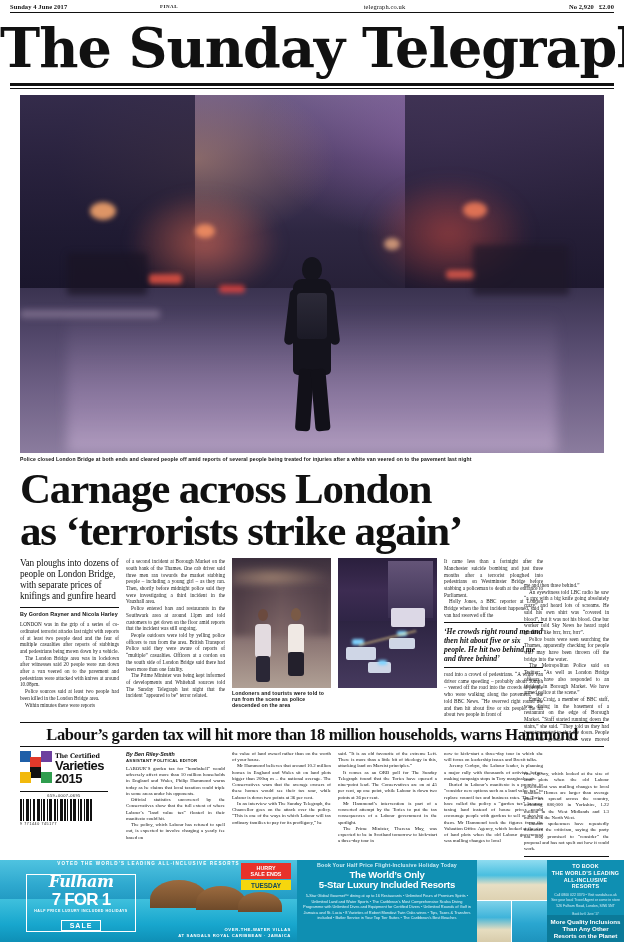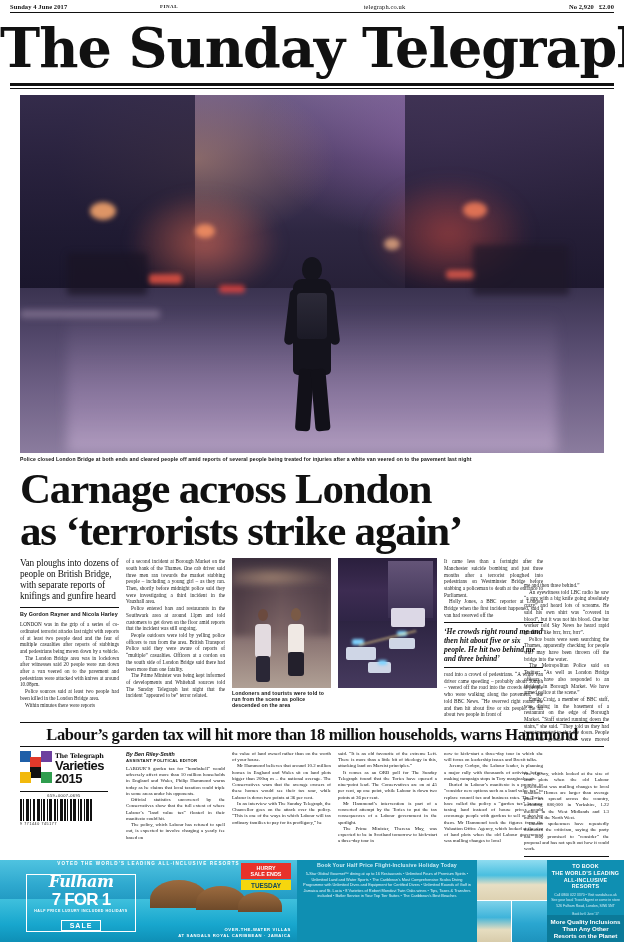--- a/index.html
+++ b/index.html
@@ -486,21 +486,21 @@
   <div class="caption">Police closed London Bridge at both ends and cleared people off amid reports of several people being treated for injuries after a white van veered on to the pavement last night</div>
 
   <div class="headline">
     <div>Carnage across London</div>
     <div>as ‘terrorists strike again’</div>
   </div>
 
   <div class="storygrid">
 
     <div class="col">
-      <div class="standfirst">Van ploughs into dozens of people on British Bridge, with separate reports of knifings and gunfire heard</div>
+      <div class="standfirst">Van ploughs into dozens of people on London Bridge, with separate prices of knifings and gunfire heard</div>
       <div class="byline">By Gordon Rayner and Nicola Harley</div>
       <div class="bodytext">
         <p>LONDON was in the grip of a series of co-ordinated terrorist attacks last night with reports of at least two people dead and the fear of multiple casualties after reports of stabbings and pedestrians being mown down by a vehicle.</p>
         <p>The London Bridge area was in lockdown after witnesses said 20 people were run down after a van veered on to the pavement and pedestrians were attacked with knives at around 10.08pm.</p>
         <p>Police sources said at least two people had been killed in the London Bridge area.</p>
         <p>Within minutes there were reports</p>
       </div>
     </div>
 
     <div class="col">
@@ -580,21 +580,21 @@
         <div class="elogo-row">
           <div class="xlogo">
             <span style="left:0;top:0;background:#1f5fa8"></span>
             <span style="left:10px;top:6px;background:#e0392b"></span>
             <span style="left:21px;top:0;background:#6d3f9e"></span>
             <span style="left:10px;top:16px;background:#111"></span>
             <span style="left:0;top:21px;background:#f2b90c"></span>
             <span style="left:21px;top:21px;background:#2f9d4e"></span>
           </div>
           <div>
-            <div class="etitle-top">The Telegraph</div>
+            <div class="etitle-top">The Certified</div>
             <div class="etitle-main">Varieties</div>
             <div class="etitle-year">2015</div>
           </div>
         </div>
         <div class="barcode-wrap">
           <div class="barcode-label">659+0007-0695</div>
           <div class="barcode">
             <i style="width:2px"></i>
               <i style="width:1px;background:#fff"></i>
               <i style="width:1px"></i>
@@ -710,20 +710,22 @@
 SALE ENDS</div>
         <div class="h2">TUESDAY</div>
       </div>
 
       <div class="villa-caption" style="white-space:pre-line">OVER-THE-WATER VILLAS
 AT SANDALS ROYAL CARIBBEAN · JAMAICA</div>
     </div>
 
     <div class="ad-mid">
       <div class="book">Book Your Half Price Flight-Inclusive Holiday Today</div>
+      <div class="wo1" style="white-space:pre-line">The World’s Only
+5-Star Luxury Included Resorts</div>
       <div class="bullets">5-Star Global Gourmet™ dining at up to 16 Restaurants • Unlimited Pours of Premium Spirits • Unlimited Land and Water Sports • The Caribbean’s Most Comprehensive Scuba Diving Programme with Unlimited Dives and Equipment for Certified Divers • Unlimited Rounds of Golf in Jamaica and St. Lucia • 8 Varieties of Robert Mondavi Twin Oaks wines • Tips, Taxes &amp; Transfers included • Butler Service in Your Top Tier Suites • The Caribbean’s Best Beaches</div>
     </div>
 
     <div class="ad-photos">
       <div class="ph" style="left:0;top:0;width:70px;height:40px">
         <div class="beach"></div>
       </div>
       <div class="ph" style="left:0;top:41px;width:34px;height:41px">
         <div class="cabana"></div>
       </div>

